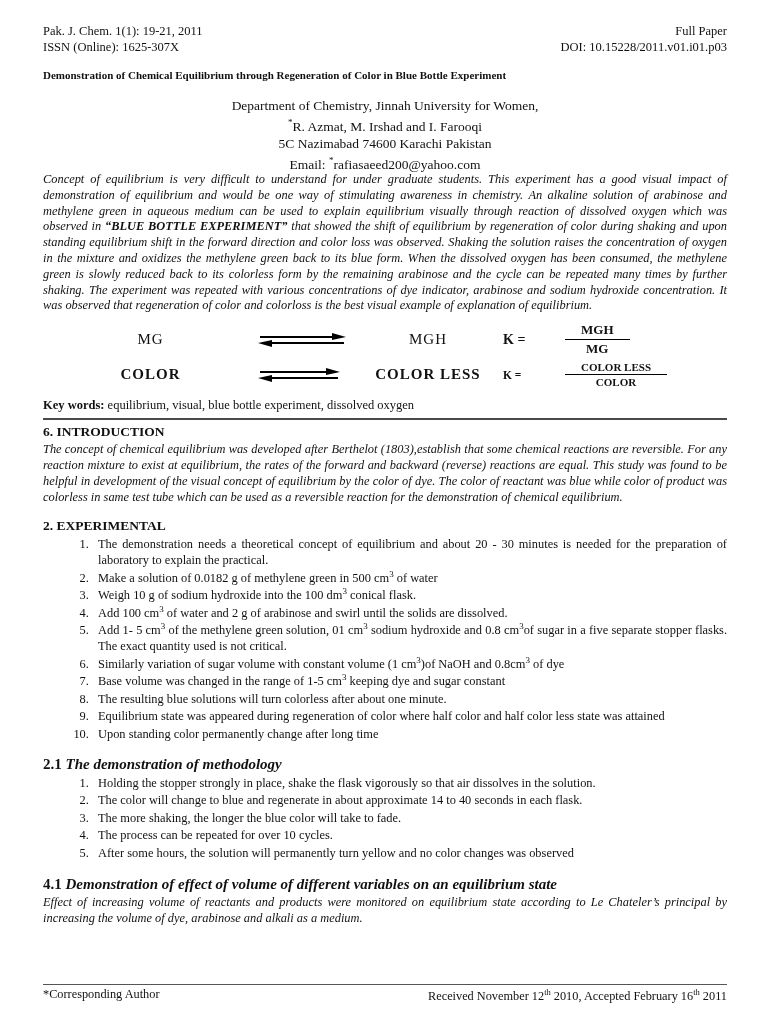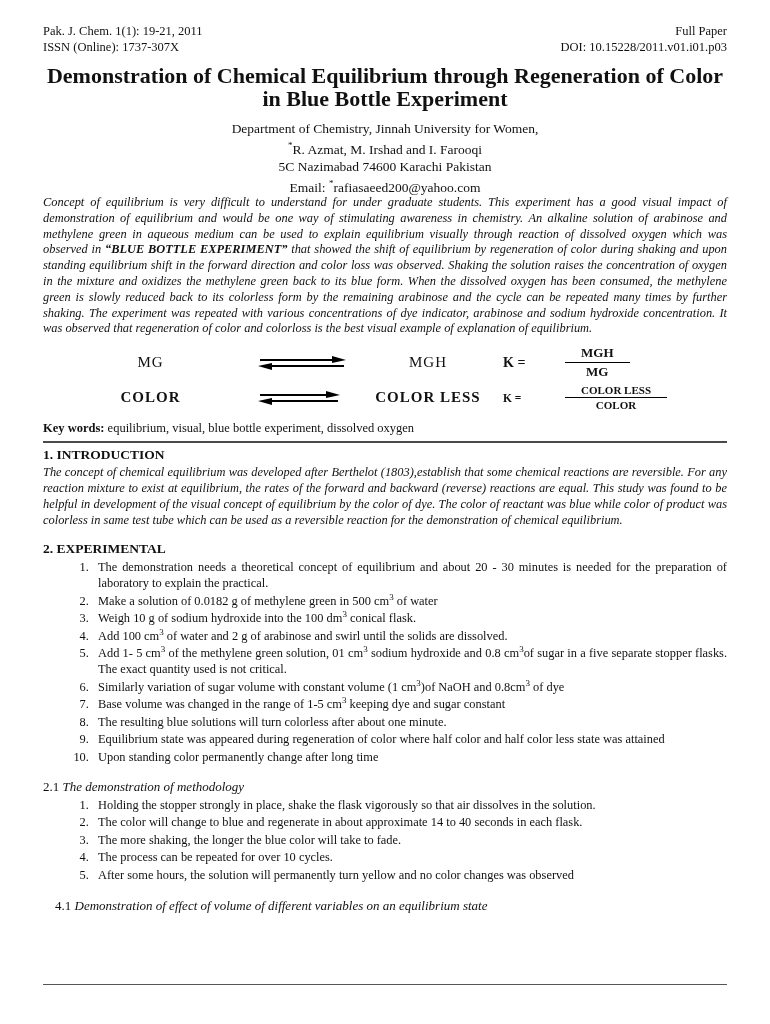--- a/index.html
+++ b/index.html
@@ -13,21 +13,21 @@
     overflow: hidden;
   }
   .page { padding: 24px 43px 0 43px; position: relative; }
 
   
   .hdr { font-size: 12.5px; line-height: 15.5px; }
   .hdr-row { display: flex; justify-content: space-between; }
 
   
   .title {
-    font-size: 22px; font-weight: bold; text-align: center;
+    font-size: 11px; font-weight: bold; 
     line-height: 23px; margin: 9px 0 10px 0;
   }
   .authors { text-align: center; font-size: 13.5px; line-height: 17px; }
   .authors sup { font-size: 9px; }
 
   
   .sec-head { font-size: 13.5px; font-weight: bold; margin: 6px 0 1px 0; }
   .body-text {
     font-size: 12.4px; line-height: 15.8px; text-align: justify; font-style: italic;
   }
@@ -47,21 +47,21 @@
   .r1 .frac { font-size: 13px; }
   .r2 .frac { font-size: 11px; }
   .frac .num { display: block; border-bottom: 1.5px solid #000; padding: 0 16px 1px 16px; }
   .frac .den { display: block; padding-top: 1px; }
 
   
   .keywords { font-size: 12.5px; margin: 6px 0 5px 0; }
   .rule { border: 0; height: 2px; background: #4a4a4a; margin: 3px 0 4px 0; }
 
   .h1 { font-size: 13.5px; font-weight: bold; margin: 3px 0 2px 0; }
-  .h2 { font-size: 13px; font-weight: normal; margin: 14px 0 2px 0; }
+  .h2 { font-size: 15px; font-weight: bold; margin: 14px 0 2px 0; }
   .h2 .it { font-style: italic; }
 
   ol { margin: 1px 0 0 0; padding-left: 49px; }
   ol li {
     font-size: 12.4px; line-height: 16px; text-align: justify;
     padding-left: 6px; margin-bottom: 1.5px;
   }
 
   .gap-sm { height: 10px; }
   .gap-md { height: 14px; }
@@ -76,21 +76,21 @@
 <body>
 
 <div class="page">
 
   <div class="hdr">
     <div class="hdr-row">
       <span>Pak. J. Chem. 1(1): 19-21, 2011</span>
       <span>Full Paper</span>
     </div>
     <div class="hdr-row">
-      <span>ISSN (Online): 1737-307X</span>
+      <span>ISSN (Online): 1625-307X</span>
       <span>DOI: 10.15228/2011.v01.i01.p03</span>
     </div>
   </div>
 
   <div class="title">Demonstration of Chemical Equilibrium through Regeneration of Color in Blue Bottle Experiment</div>
 
   <div class="authors">
     <div>Department of Chemistry, Jinnah University for Women,</div>
     <div><sup>*</sup>R. Azmat, M. Irshad and I. Farooqi</div>
     <div>5C Nazimabad 74600 Karachi Pakistan</div>
@@ -135,21 +135,21 @@
       </span>
     </div>
   </div>
 
   <div class="keywords">
     <span class="bold">Key words:</span><span> equilibrium, visual, blue bottle experiment, dissolved oxygen</span>
   </div>
 
   <hr class="rule">
 
-  <div class="h1">1. INTRODUCTION</div>
+  <div class="h1">6. INTRODUCTION</div>
   <div class="body-text">The concept of chemical equilibrium was developed after Berthelot (1803),establish that some chemical reactions are reversible. For any reaction mixture to exist at equilibrium, the rates of the forward and backward (reverse) reactions are equal. This study was found to be helpful in development of the visual concept of equilibrium by the color of dye. The color of reactant was blue while color of product was colorless in same test tube which can be used as a reversible reaction for the demonstration of chemical equilibrium.</div>
 
   <div class="gap-sm"></div>
 
   <div class="h1">2. EXPERIMENTAL</div>
   <ol>
     <li>The demonstration needs a theoretical concept of equilibrium and about 20 - 30 minutes is needed for the preparation of laboratory to explain the practical.</li>
     <li>Make a solution of 0.0182 g of methylene green in 500 cm<sup>3</sup> of water</li>
     <li>Weigh 10 g of sodium hydroxide into the 100 dm<sup>3</sup> conical flask.</li>
     <li>Add 100 cm<sup>3</sup> of water and 2 g of arabinose and swirl until the solids are dissolved.</li>
@@ -167,21 +167,26 @@
   <ol>
     <li>Holding the stopper strongly in place, shake the flask vigorously so that air dissolves in the solution.</li>
     <li>The color will change to blue and regenerate in about approximate 14 to 40 seconds in each flask.</li>
     <li>The more shaking, the longer the blue color will take to fade.</li>
     <li>The process can be repeated for over 10 cycles.</li>
     <li>After some hours, the solution will permanently turn yellow and no color changes was observed</li>
   </ol>
 
   <div class="gap-md"></div>
 
-  <div class="h2" style="margin-top:0;margin-left:12px;">
+  <div class="h2" style="margin-top:0;">
     <span>4.1 </span><span class="it">Demonstration of effect of volume of different variables on an equilibrium state</span>
   </div>
+  <div class="body-text">Effect of increasing volume of reactants and products were monitored on equilibrium state according to Le Chateler’s principal by increasing the volume of dye, arabinose and alkali as a medium.</div>
 
 </div>
 
 <div class="footer">
   <hr class="footer-rule">
+  <div class="footer-row">
+    <span>*Corresponding Author</span>
+    <span>Received November 12<sup>th</sup> 2010, Accepted February 16<sup>th</sup> 2011</span>
+  </div>
 </div>
 
 </body></html>

